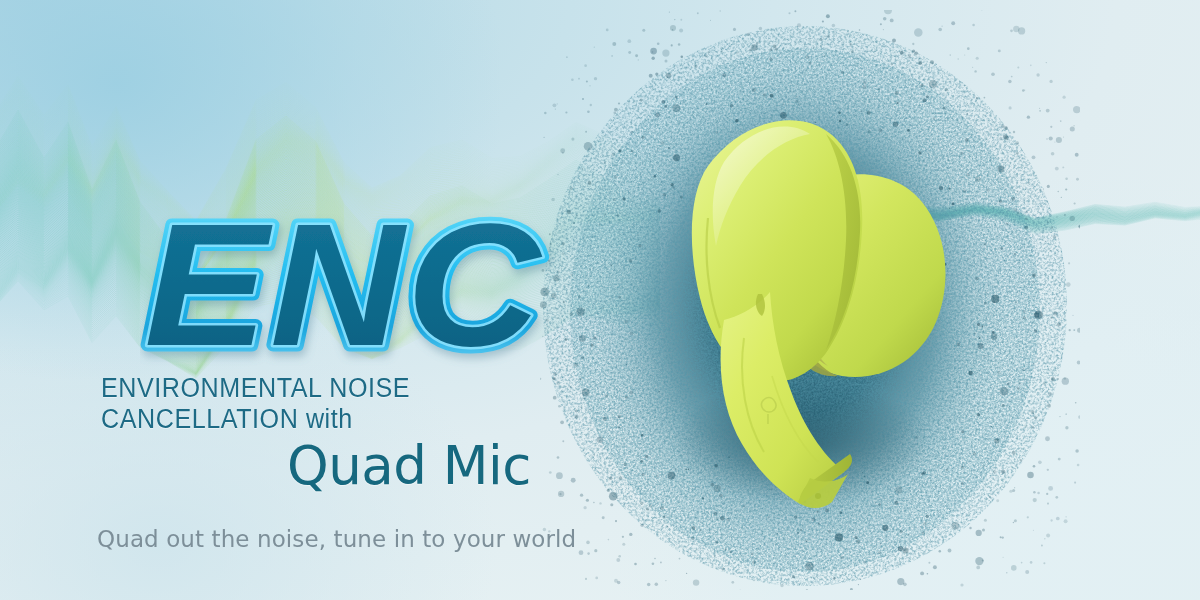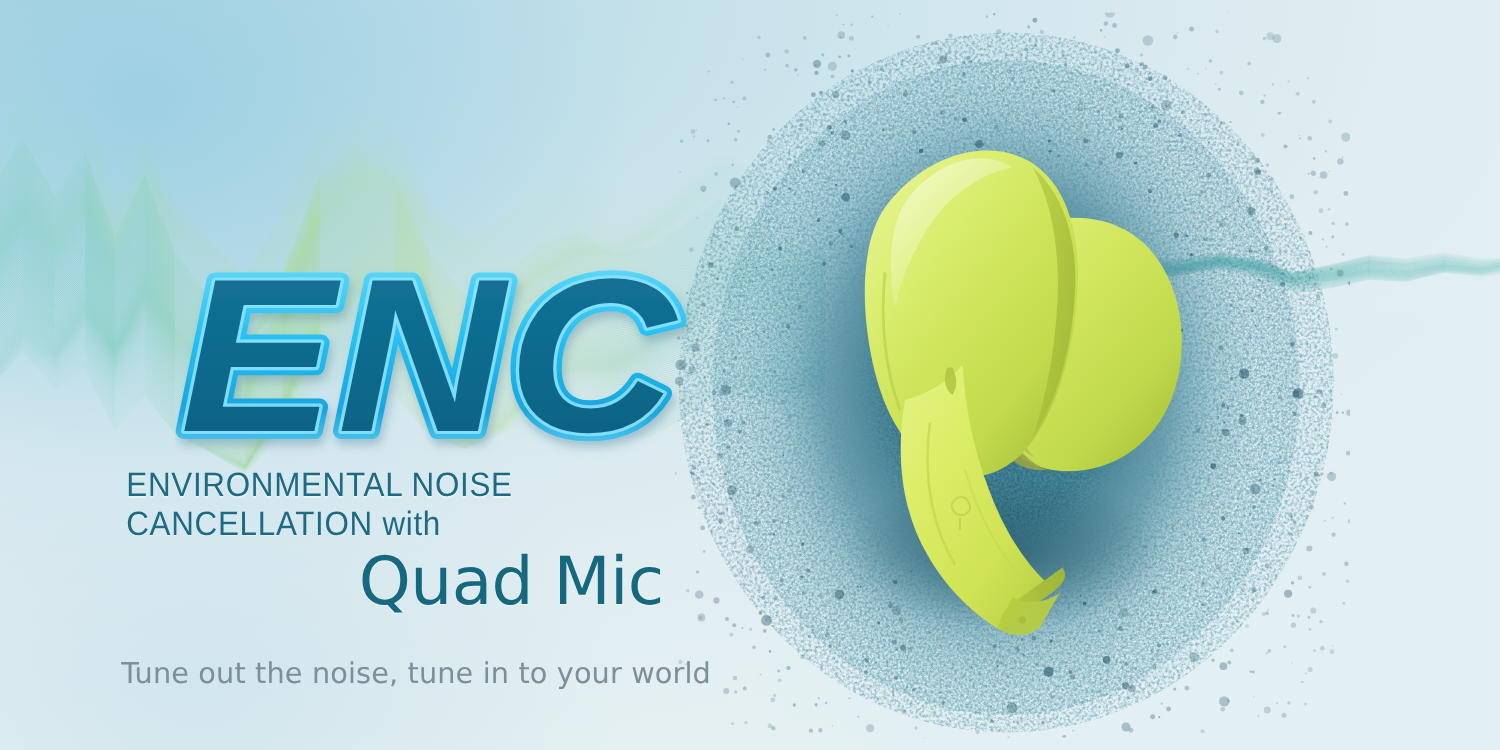--- a/index.html
+++ b/index.html
@@ -1278,16 +1278,16 @@
       </svg>
     </div>
 
     <div id="headline">
       <span class="hl-line">ENVIRONMENTAL NOISE</span>
       <span class="hl-line"><span>CANCELLATION</span><span class="with-word"> with</span></span>
     </div>
 
     <div id="quad-mic">Quad Mic</div>
 
-    <div id="tagline">Tune out the noise, tune in to your world</div>
+    <div id="tagline">Quad out the noise, tune in to your world</div>
   </div>
 
 </div>
 
 </body></html>

